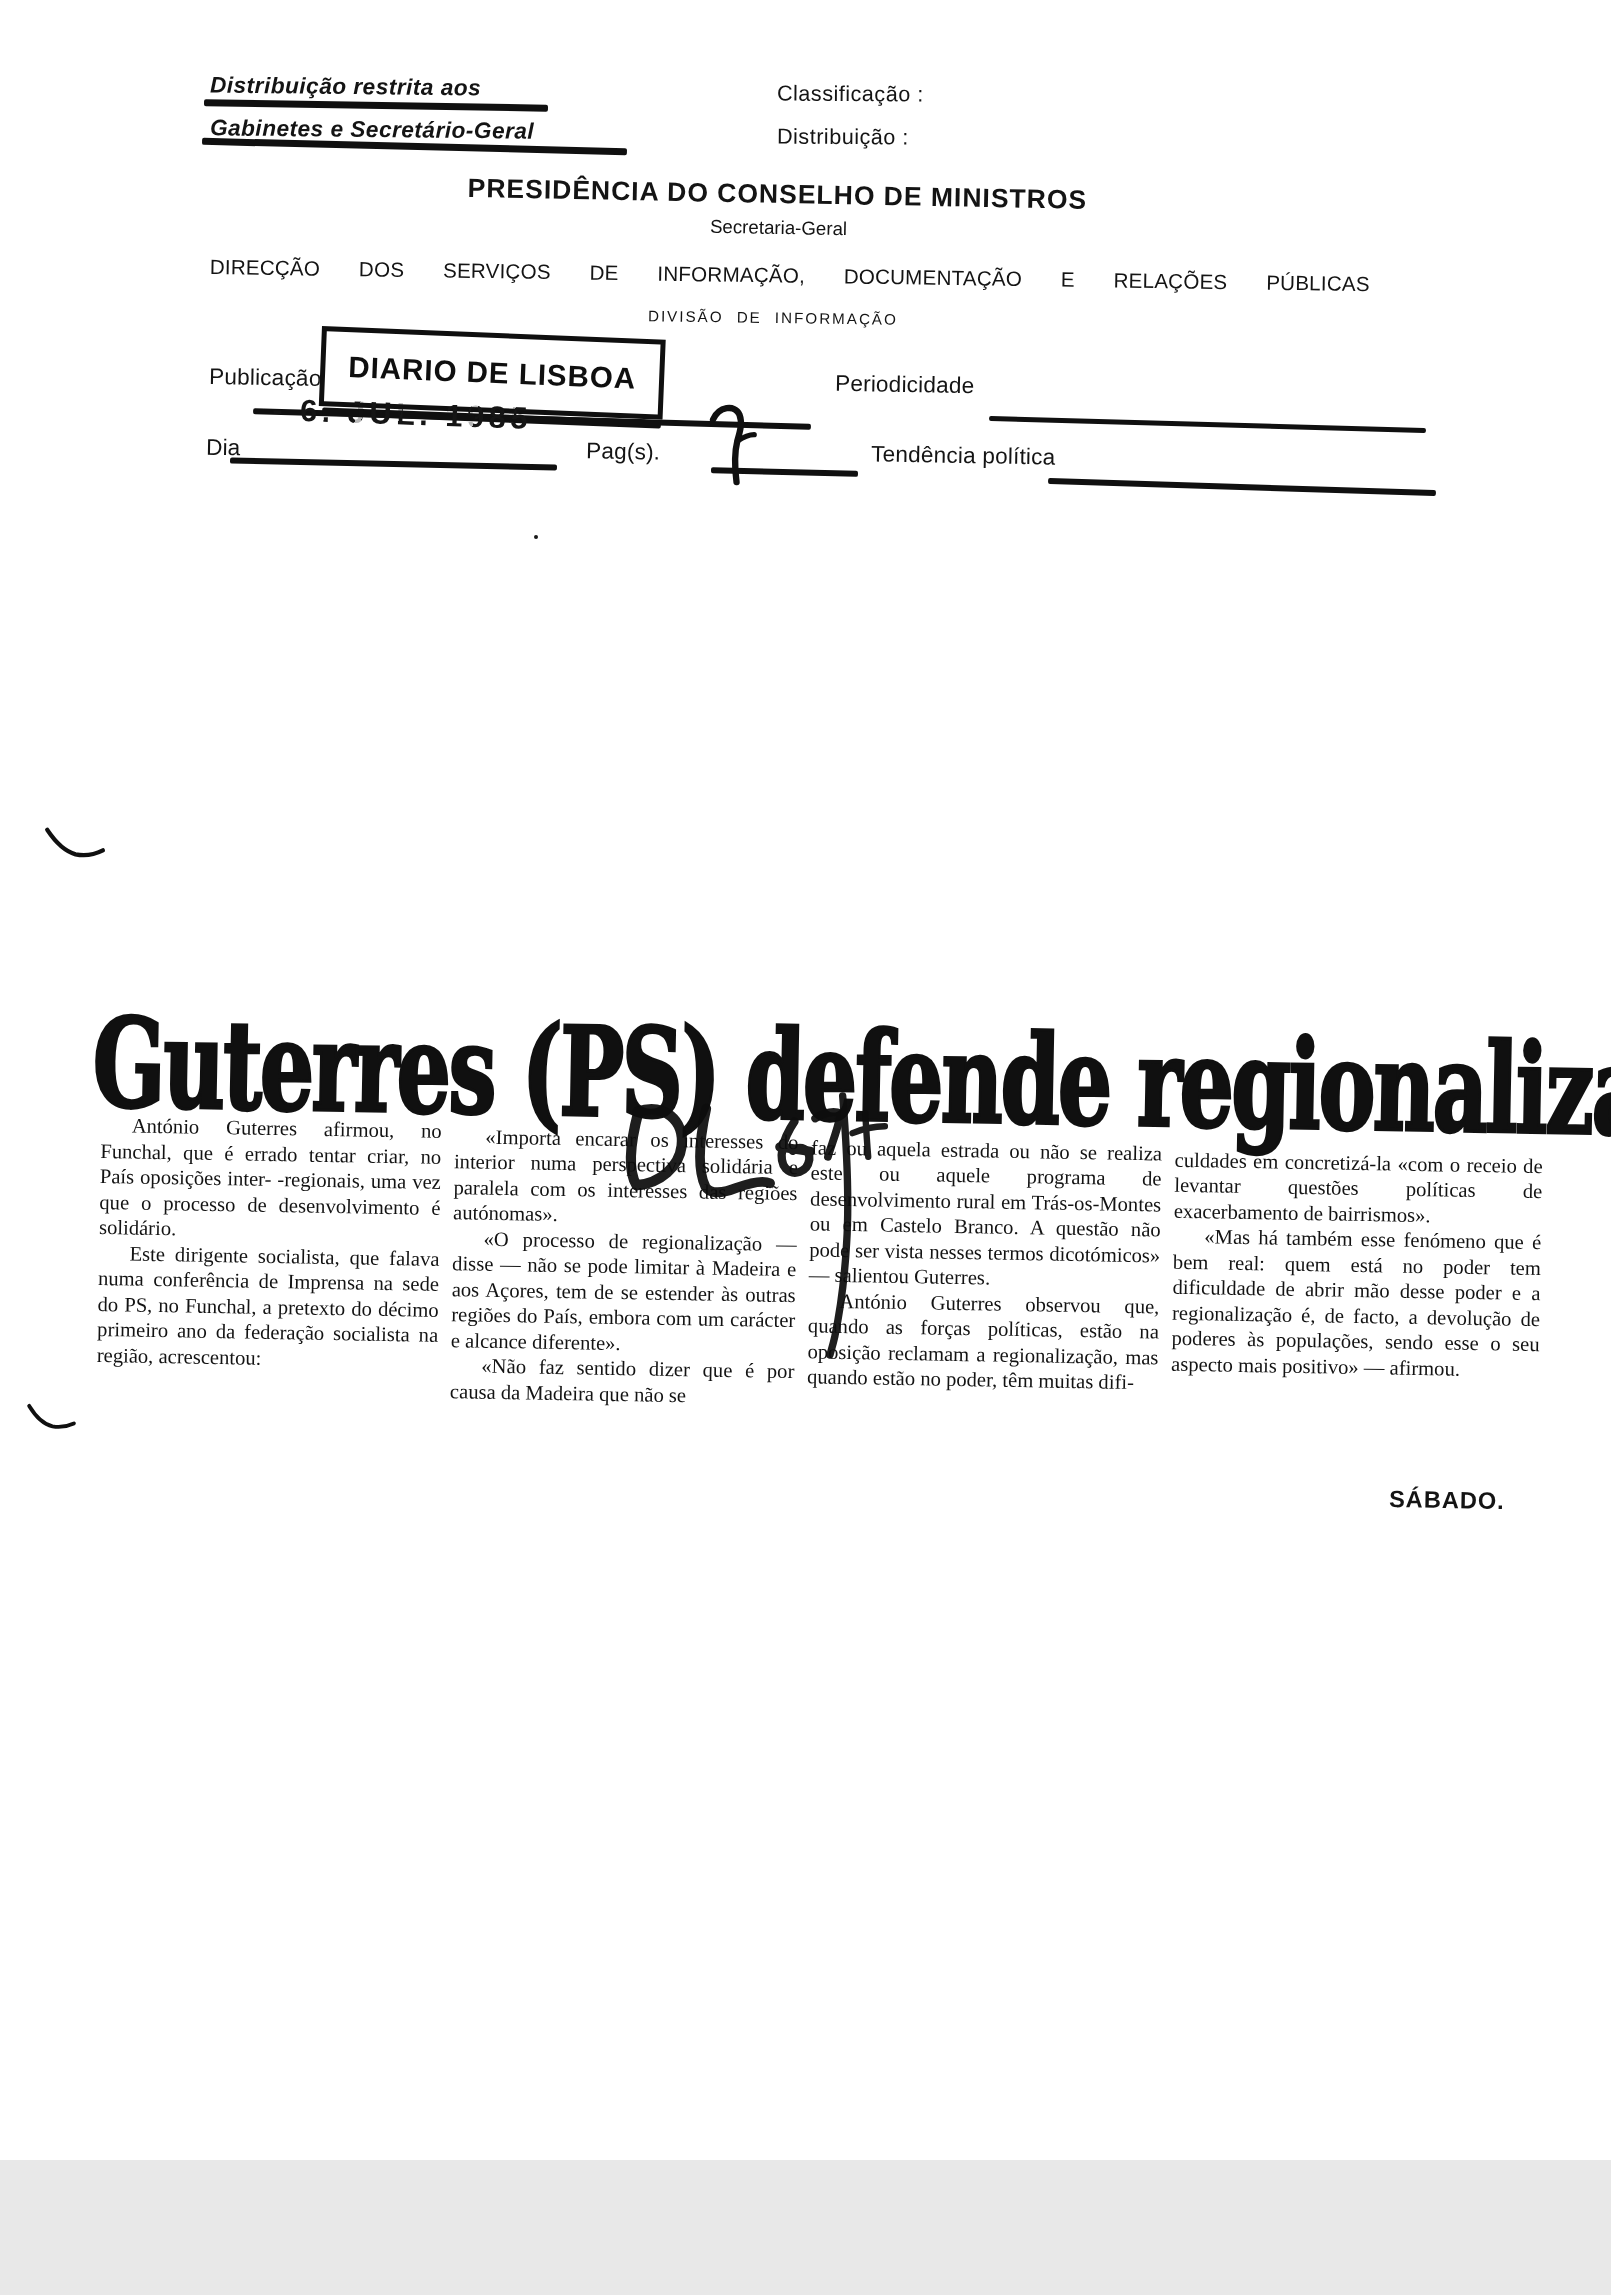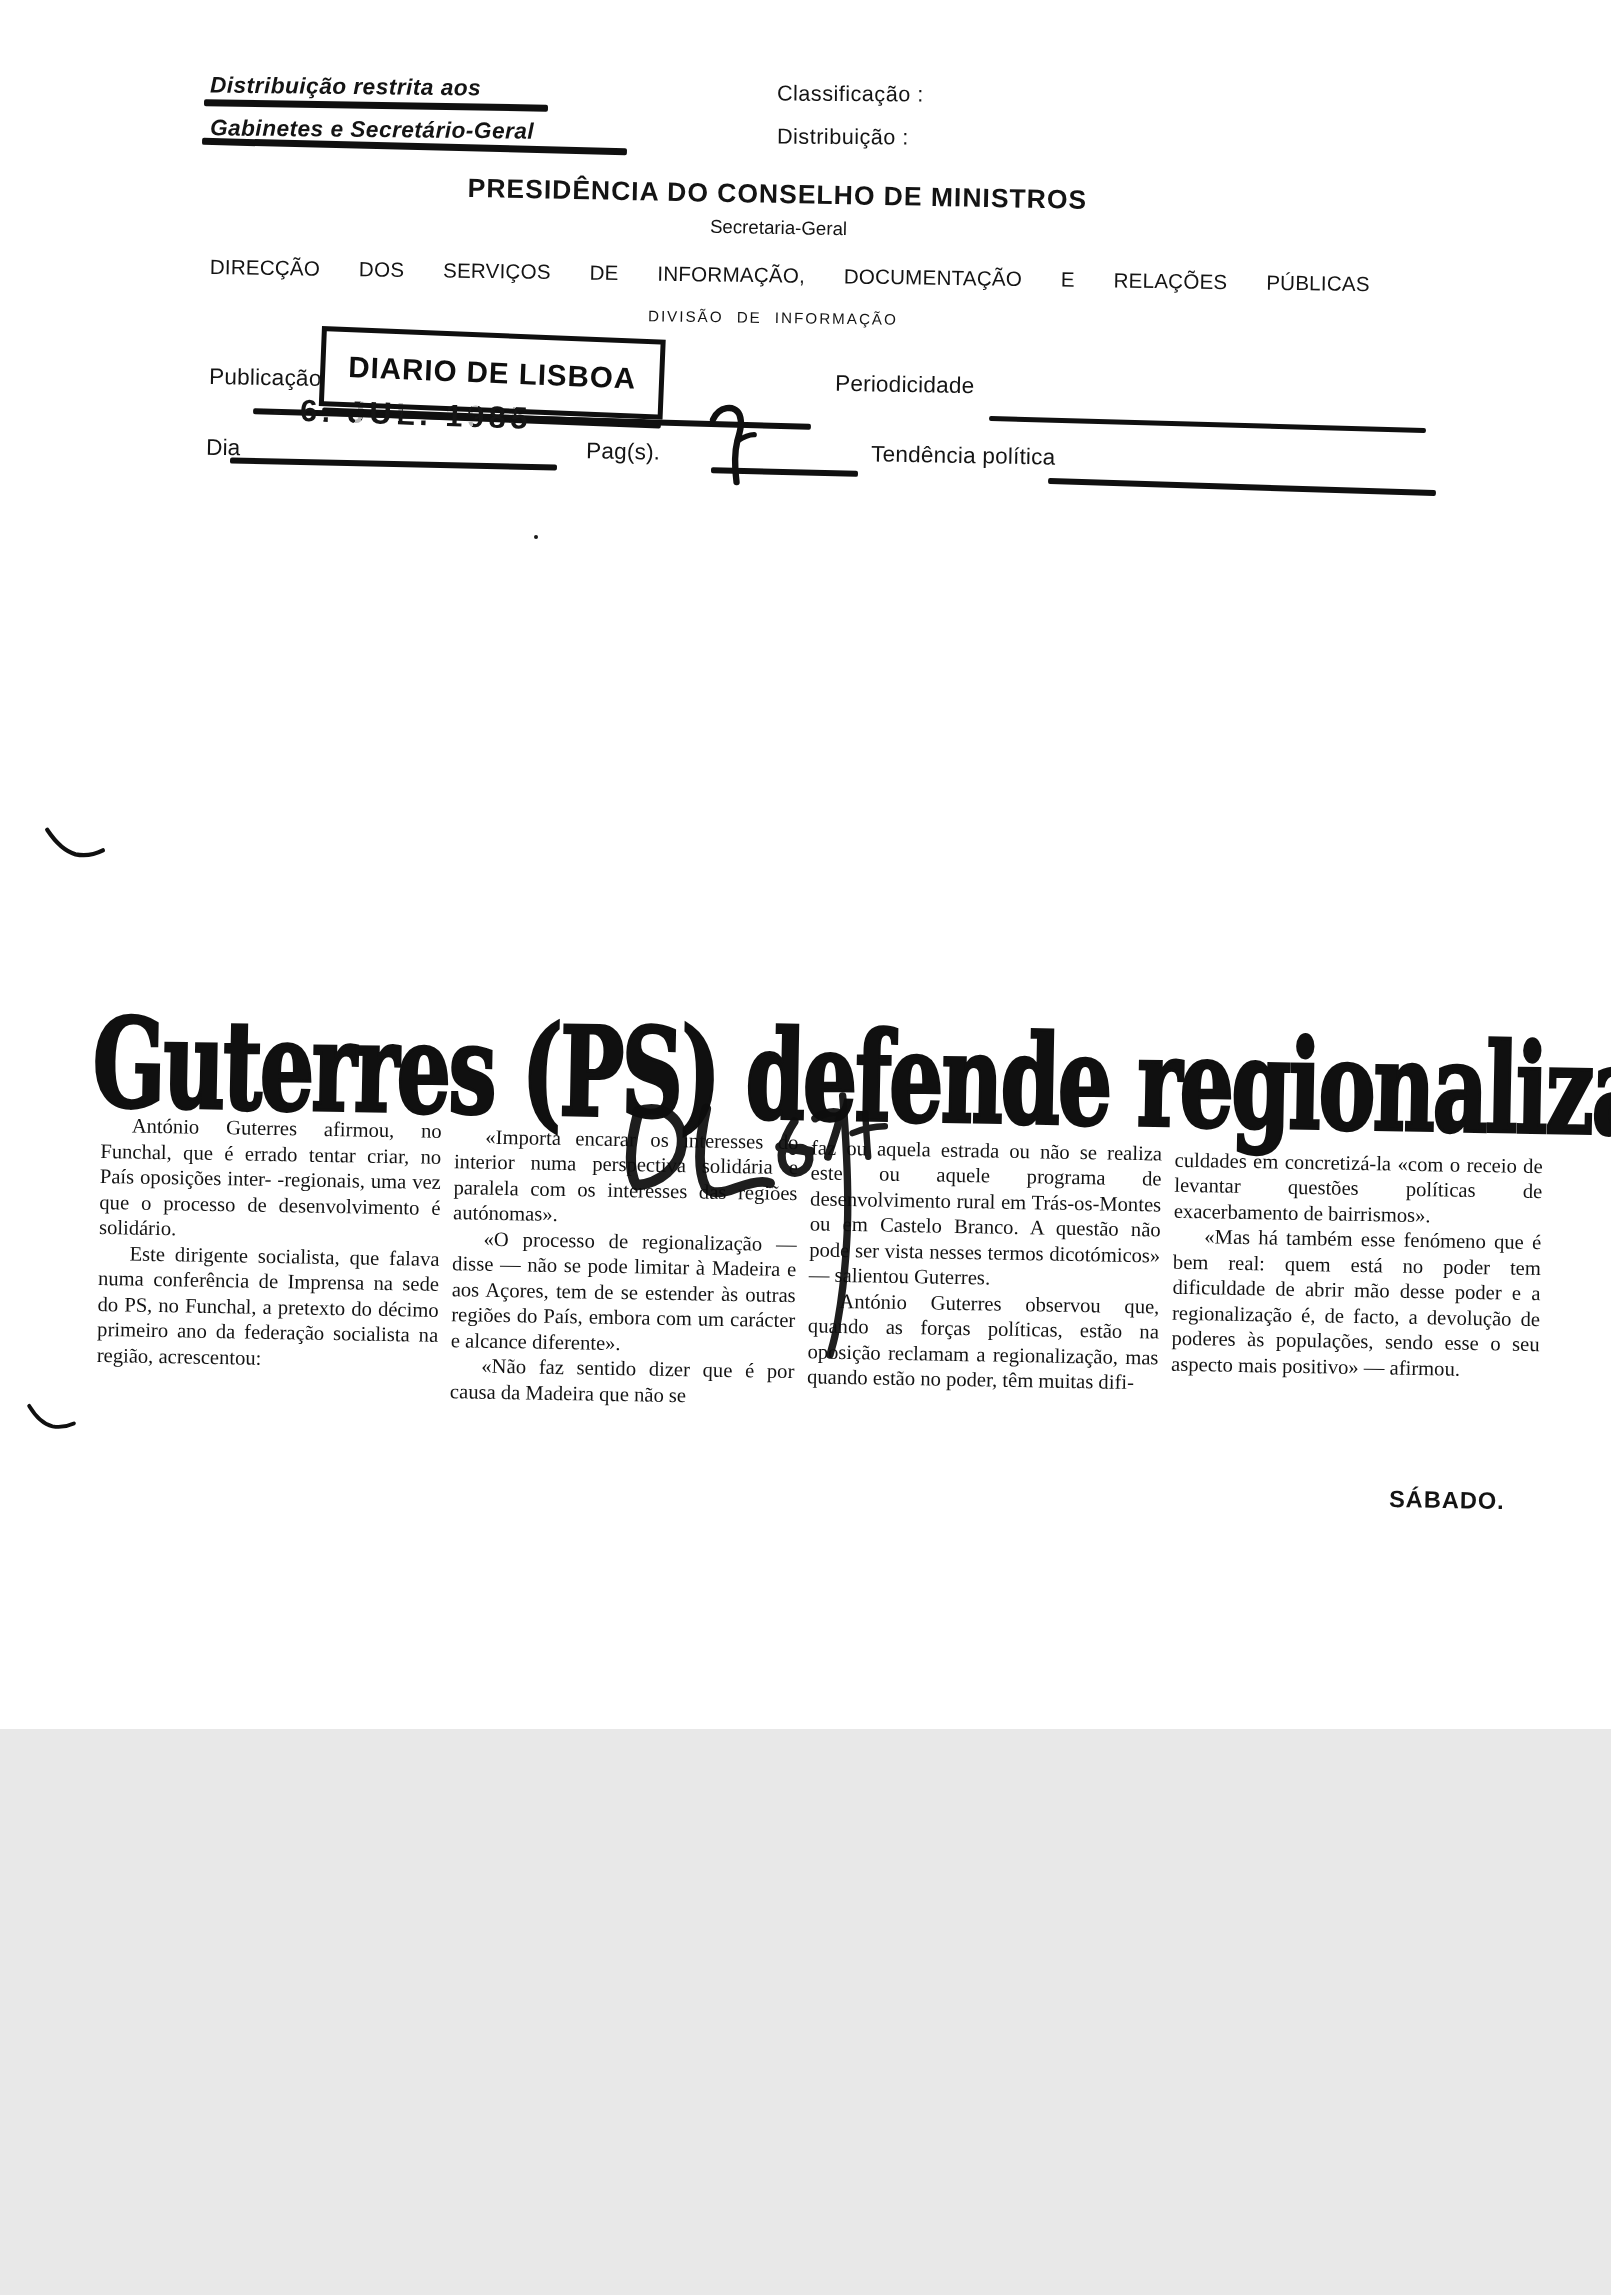--- a/index.html
+++ b/index.html
@@ -1,17 +1,17 @@
 <!DOCTYPE html>
 <html style="font-size:7.9px"><head>
 <meta charset="utf-8">
 <style>
   html,body{margin:0;padding:0;background:#e8e8e8;}
   .page{
-    position:relative;width:1612px;height:1729px;background:#ffffff;
+    position:relative;width:1612px;height:2160px;background:#ffffff;
     overflow:hidden;color:#141414;font-family:"Liberation Sans",sans-serif;
   }
   .abs{position:absolute;}
   
   .note-line{
     font-family:"Liberation Sans",sans-serif;font-style:italic;font-weight:700;
     font-size:22.6px;letter-spacing:0.5px;white-space:nowrap;transform:rotate(.6deg);
   }
   .rule{background:#101010;border-radius:2px;}
   .right-label{font-size:21.6px;letter-spacing:0.5px;transform:rotate(.4deg);white-space:nowrap;}

